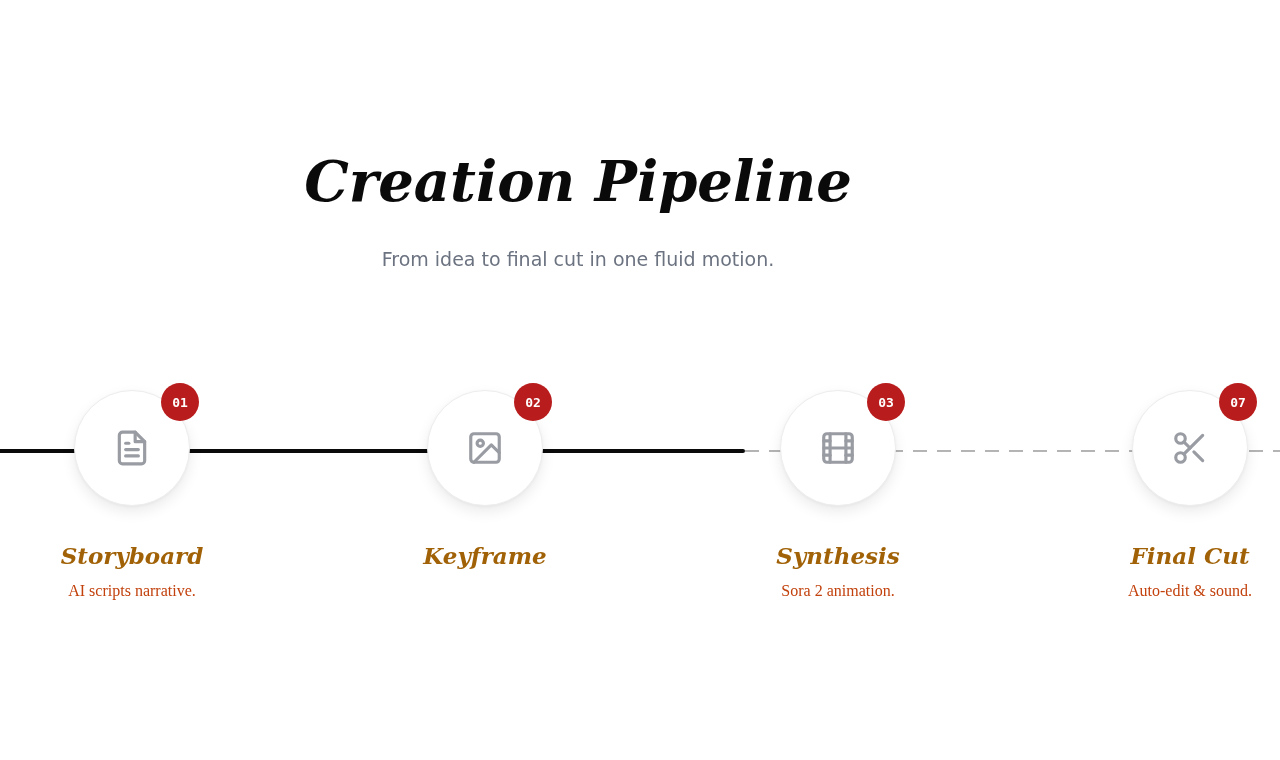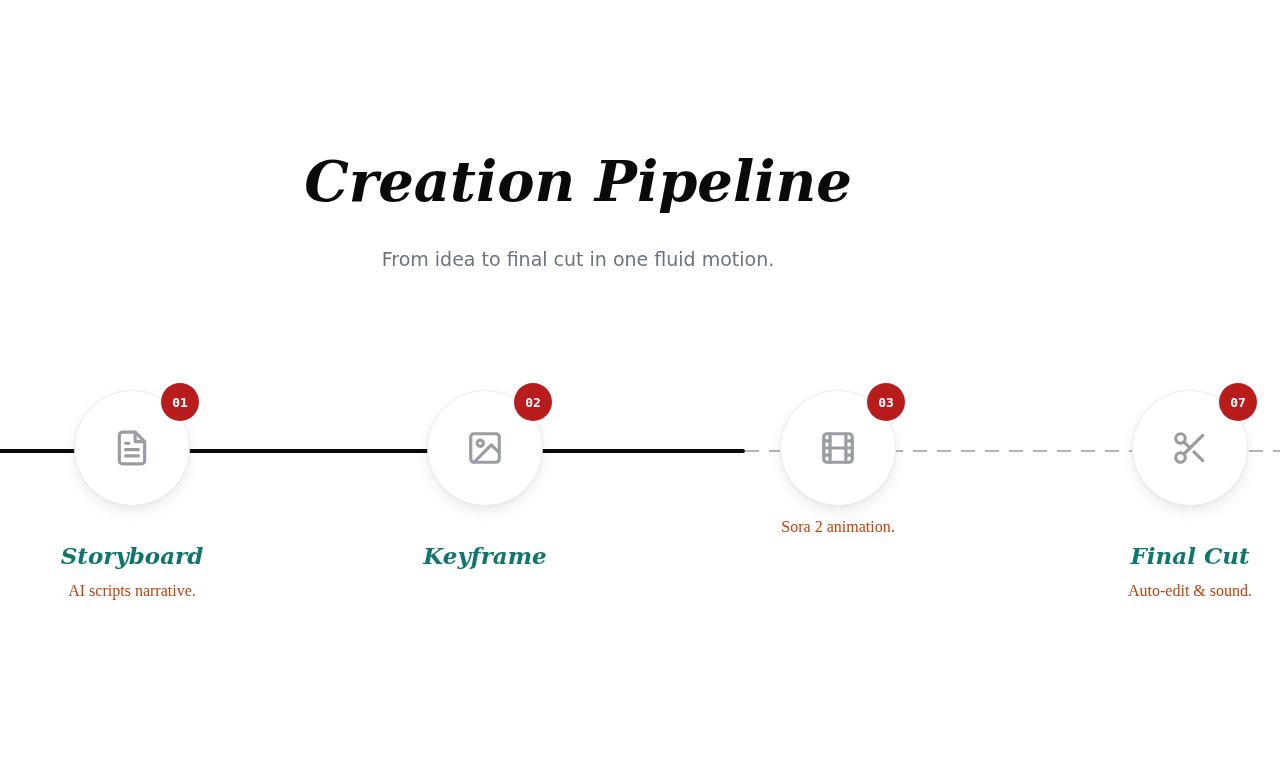--- a/index.html
+++ b/index.html
@@ -98,21 +98,21 @@
       display: flex;
       align-items: center;
       justify-content: center;
     }
     .step-title {
       margin-top: 36px;
       font-family: "DejaVu Serif", serif;
       font-style: italic;
       font-weight: bold;
       font-size: 23px;
-      color: #0f766e;
+      color: #a16207;
       line-height: 1.2;
     }
     .step-desc {
       margin-top: 12px;
       font-family: Liberation Serif, serif;
       font-size: 16px;
       color: #c2410c;
     }
   </style>
 </head>
@@ -159,20 +159,21 @@
         <line x1="7" y1="3" x2="7" y2="21"></line>
         <line x1="17" y1="3" x2="17" y2="21"></line>
         <line x1="3" y1="12" x2="21" y2="12"></line>
         <line x1="3" y1="7.5" x2="7" y2="7.5"></line>
         <line x1="3" y1="16.5" x2="7" y2="16.5"></line>
         <line x1="17" y1="7.5" x2="21" y2="7.5"></line>
         <line x1="17" y1="16.5" x2="21" y2="16.5"></line>
       </svg>
       <span class="badge">03</span>
     </div>
+    <div class="step-title">Synthesis</div>
     <div class="step-desc">Sora 2 animation.</div>
   </div>
 
   <div class="step" style="left:1190px;">
     <div class="node">
       <svg viewBox="0 0 24 24">
         <circle cx="6" cy="6" r="3"></circle>
         <circle cx="6" cy="18" r="3"></circle>
         <line x1="20" y1="4" x2="8.12" y2="15.88"></line>
         <line x1="14.47" y1="14.48" x2="20" y2="20"></line>

